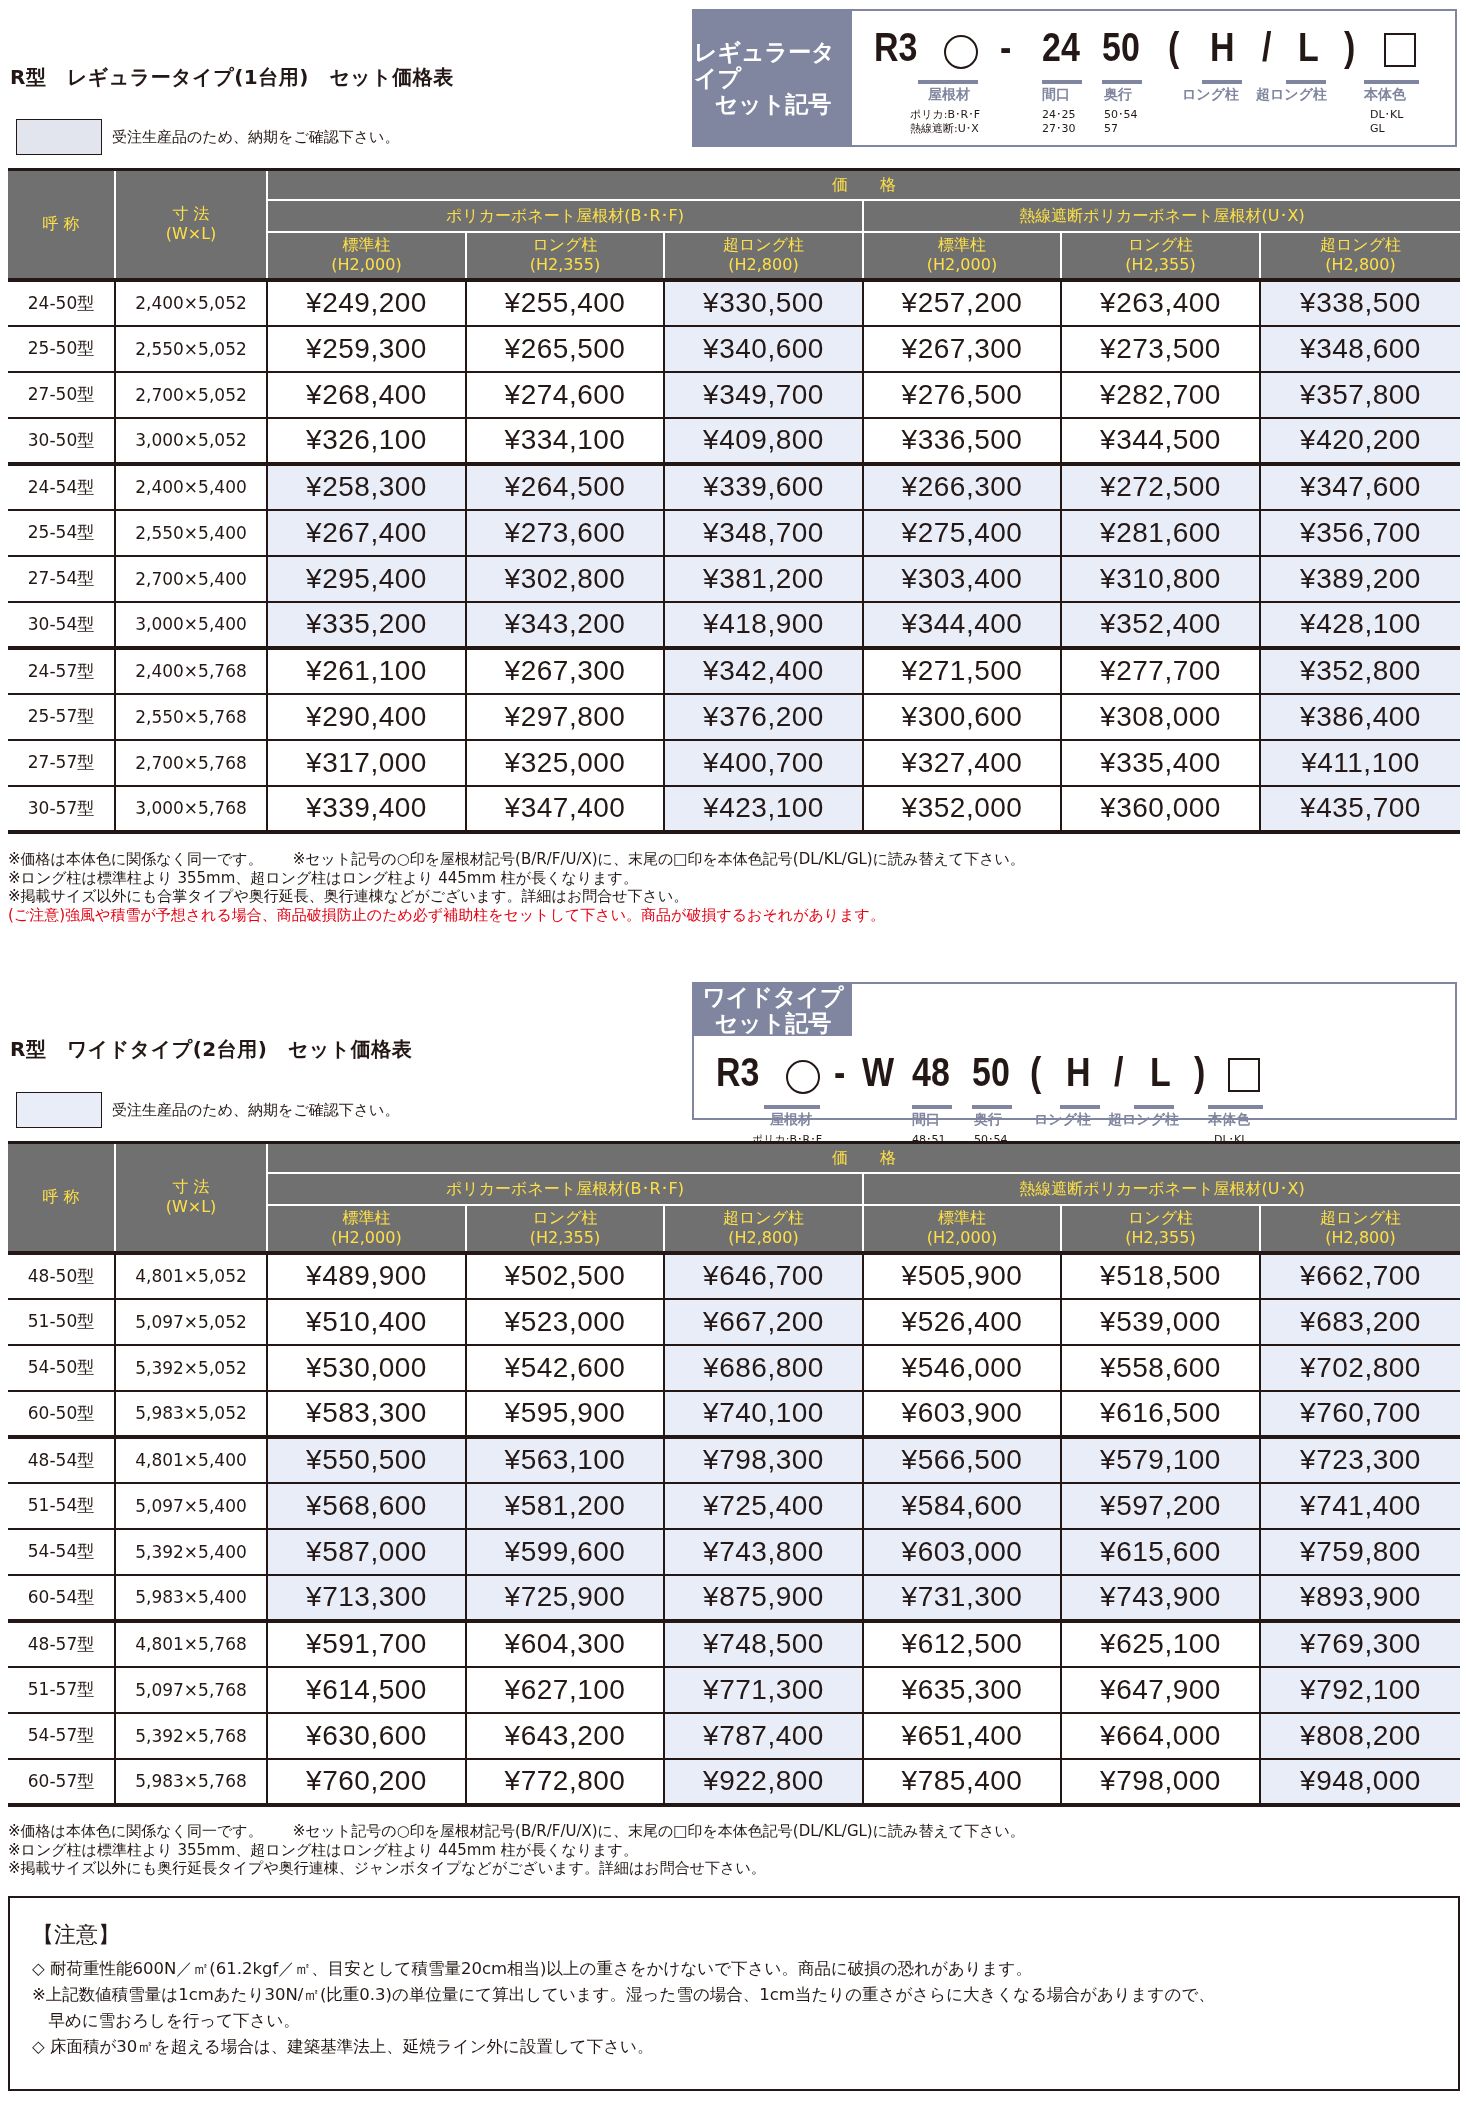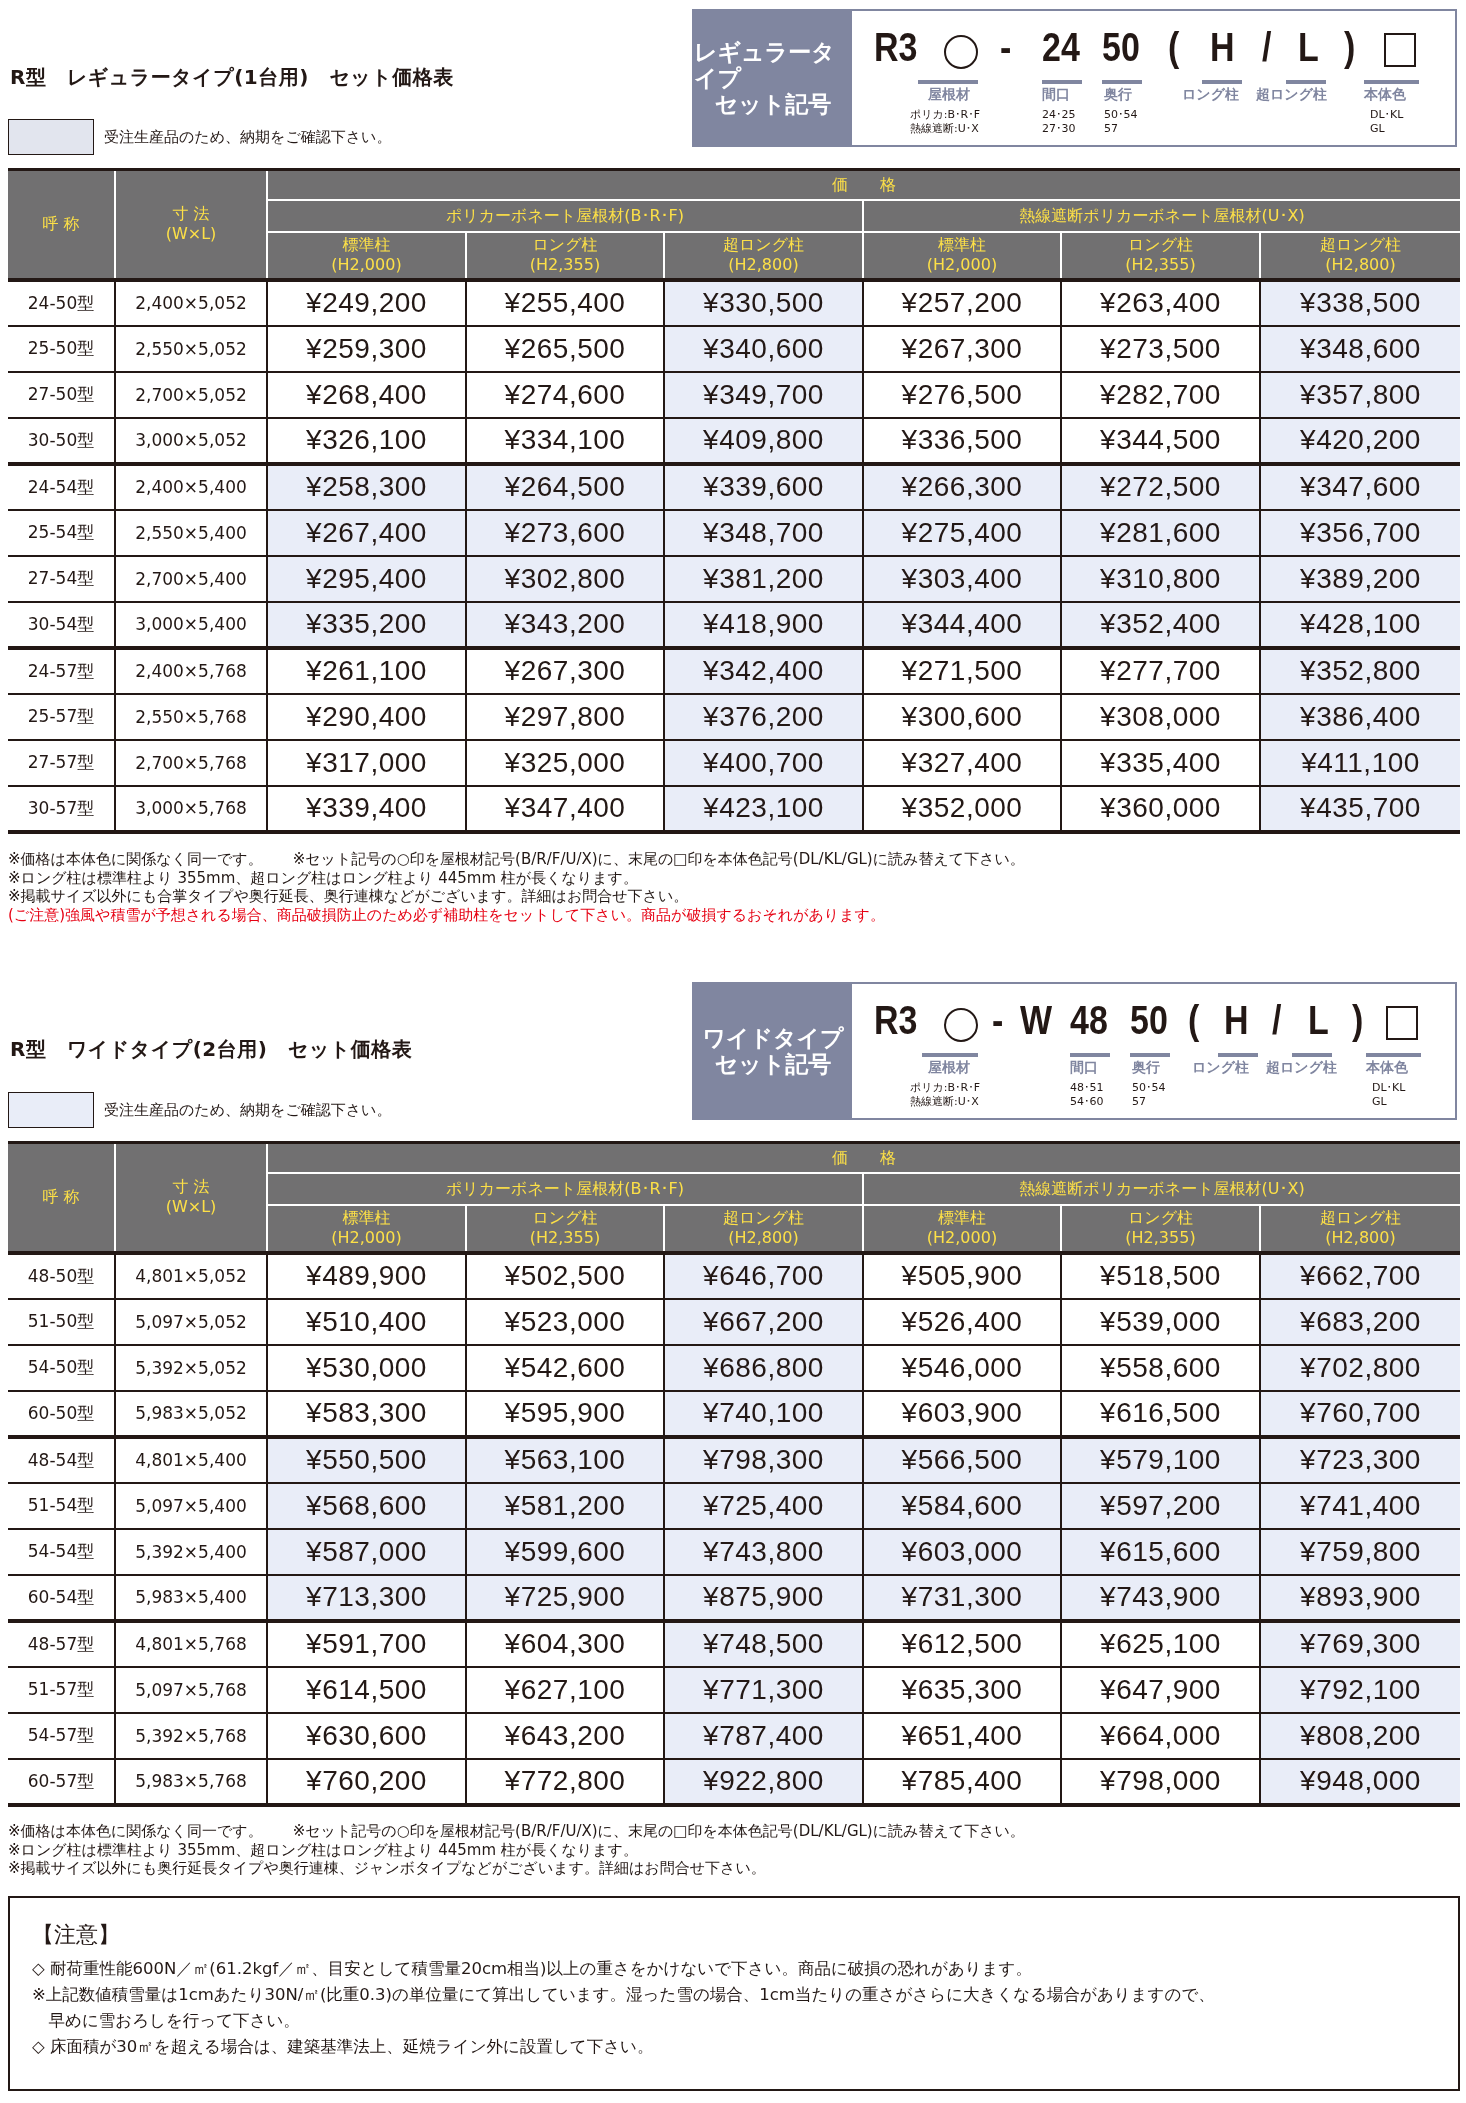--- a/index.html
+++ b/index.html
@@ -1,19 +1,19 @@
 <!DOCTYPE html>
 <html><head>
 <meta charset="utf-8">
 <style>
   * { box-sizing: border-box; margin: 0; padding: 0; }
   body { width: 1466px; height: 2103px; background: #ffffff; font-family: "DejaVu Sans", "Liberation Sans", sans-serif; color: #231815; position: relative; overflow: hidden; }
   .section { position: absolute; left: 0; width: 1466px; }
   .title { position: absolute; left: 10px; font-size: 20px; font-weight: bold; letter-spacing: 0.5px; }
-  .swatch-row { position: absolute; left: 8px; display: flex; align-items: center; }
+  .swatch-row { position: absolute; left: 16px; display: flex; align-items: center; }
   .swatch { width: 86px; height: 36px; border: 1.5px solid #231815; background: #e2e5ee; }
   .swatch-text { margin-left: 10px; font-size: 15px; }
 
   .codebox { position: absolute; left: 692px; width: 765px; height: 138px; border: 2px solid #8086a0; display: flex; background:#fff; }
   .codebox .lbl { width: 158px; background: #8086a0; color: #fff; font-size: 23px; font-weight: bold; display: flex; flex-direction: column; align-items: center; justify-content: center; line-height: 26px; }
   .codebox .body { position: relative; flex: 1; }
   .code-part { position: absolute; top: 14px; font-family: "Liberation Sans", sans-serif; font-weight: bold; font-size: 40px; color: #231815; transform: scaleX(0.85); transform-origin: left top; }
   .code-bar { position: absolute; top: 69px; height: 4px; background: #8086a0; }
   .code-cap { position: absolute; top: 75px; font-size: 14px; color: #8086a0; font-weight: bold; white-space: nowrap; }
   .code-sub { position: absolute; top: 97px; font-size: 11px; color: #231815; line-height: 14px; white-space: nowrap; }
@@ -251,21 +251,21 @@
   </div>
 </div>
 
 <div class="section" style="top:0;">
   <div class="title" style="top:1036px;">R型　ワイドタイプ(2台用)　セット価格表</div>
   <div class="swatch-row" style="top:1092px;">
     <div class="swatch" style="background:#e9edf8;"></div>
     <span class="swatch-text">受注生産品のため、納期をご確認下さい。</span>
   </div>
 
-  <div class="codebox" style="top:982px;">
+  <div class="codebox" style="top:982px;flex-direction:column;">
     <div class="lbl">
       <span>ワイドタイプ</span>
       <span>セット記号</span>
     </div>
     <div class="body">
       <span class="code-part" style="left:22px;">R3</span>
       <span class="circle-sym" style="left:92px;"></span>
       <span class="code-part" style="left:140px;">-</span>
       <span class="code-part" style="left:168px;">W</span>
       <span class="code-part" style="left:218px;">48</span>

